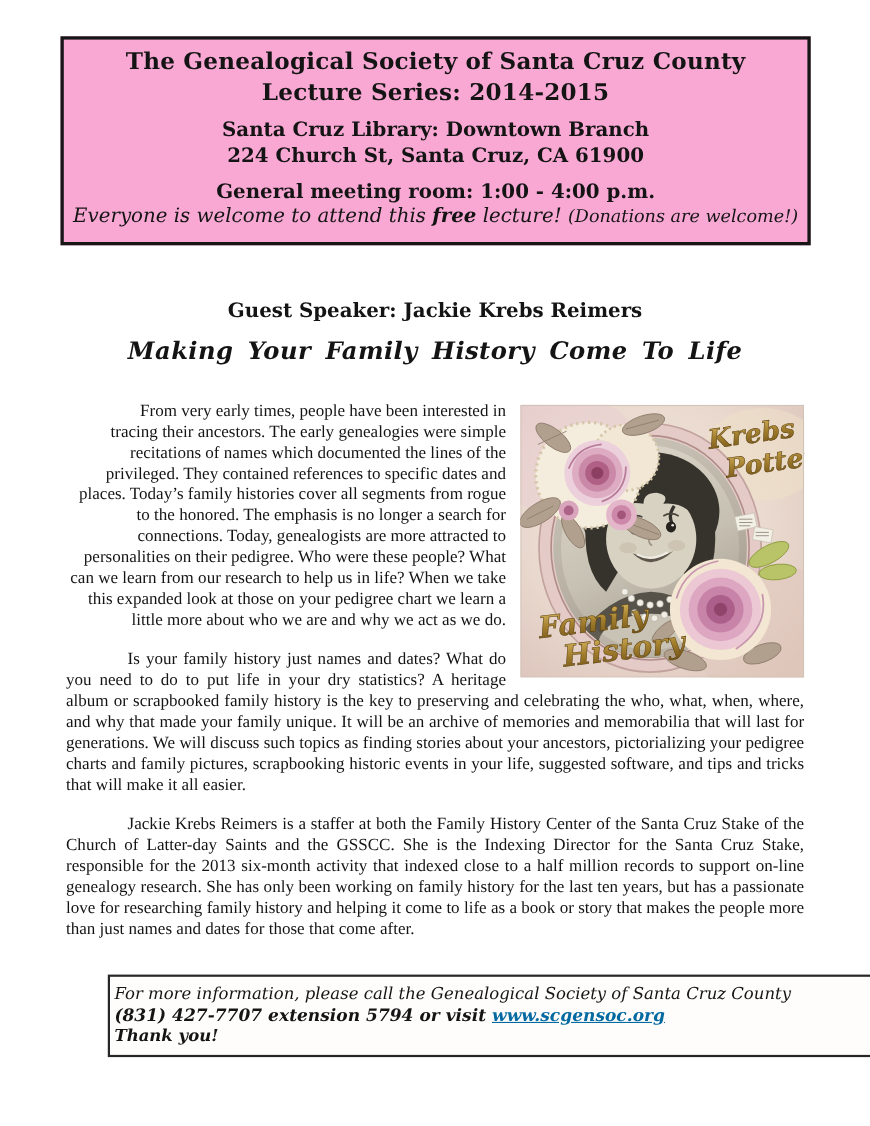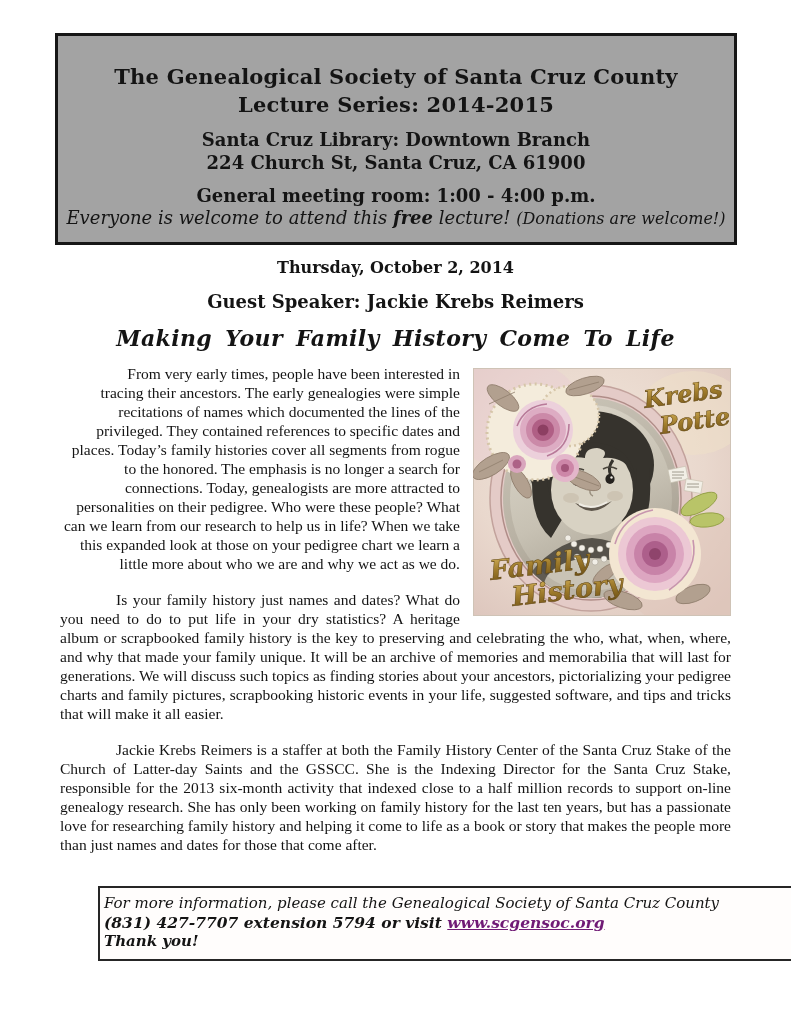--- a/index.html
+++ b/index.html
@@ -4,21 +4,21 @@
 <style>
   html,body{margin:0;padding:0;background:#ffffff;}
   .page{
     position:relative;width:791px;height:1024px;background:#ffffff;
     font-family:"Liberation Serif",serif;color:#141414;overflow:hidden;
   }
   
   .header-box{
     position:absolute;left:55px;top:33px;width:682px;box-sizing:border-box;
     border:3px solid #161616;text-align:center;
-    font-family:"DejaVu Serif",serif;padding:27px 6px 12px;background:#a3a3a3;
+    font-family:"DejaVu Serif",serif;padding:6px 6px 12px;background:#f9a8d4;
   }
   .org-title{font-size:21px;font-weight:bold;line-height:28px;letter-spacing:.2px;}
   .venue{font-size:18px;font-weight:bold;line-height:23px;margin-top:9px;}
   .room{font-size:18px;font-weight:bold;line-height:22px;margin-top:11px;}
   .welcome{font-size:18px;font-style:italic;line-height:22px;}
   .welcome .free{font-weight:bold;}
   .welcome .donations{font-size:16px;}
   
   .event-section{position:absolute;left:0;top:258px;width:791px;text-align:center;
     font-family:"DejaVu Serif",serif;}
@@ -58,21 +58,20 @@
       <span>Santa Cruz Library: Downtown Branch</span><br>
       <span>224 Church St, Santa Cruz, CA 61900</span>
     </div>
     <div class="room">General meeting room: 1:00 - 4:00 p.m.</div>
     <div class="welcome">
       <span>Everyone is welcome to attend this </span><span class="free">free</span><span> lecture! </span><span class="donations">(Donations are welcome!)</span>
     </div>
   </div>
 
   <div class="event-section">
-    <div class="event-date">Thursday, October 2, 2014</div>
     <div class="event-speaker">Guest Speaker: Jackie Krebs Reimers</div>
     <div class="talk-title">Making Your Family History Come To Life</div>
   </div>
 
   <div class="body-section">
     <div class="photo-float">
       <svg width="258" height="248" viewBox="0 0 258 248" xmlns="http://www.w3.org/2000/svg">
         <defs>
           <radialGradient id="bgG" cx="45%" cy="40%" r="75%">
             <stop offset="0%" stop-color="#f2e8dd"></stop>
@@ -212,18 +211,18 @@
     </div>
 
     <p class="ragged">From very early times, people have been interested in tracing their ancestors.  The early genealogies were simple recitations of names which documented the lines of the privileged.  They contained references to specific dates and places.  Today’s family histories cover all segments from rogue to the honored.  The emphasis is no longer a search for connections.  Today, genealogists are more attracted to personalities on their pedigree.  Who were these people?  What can we learn from our research to help us in life?  When we take this expanded look at those on your pedigree chart we learn a little more about who we are and why we act as we do.</p>
     <p>Is your family history just names and dates?  What do you need to do to put life in your dry statistics?  A heritage album or scrapbooked family history is the key to preserving and celebrating the who, what, when, where, and why that made your family unique.  It will be an archive of memories and memorabilia that will last for generations.  We will discuss such topics as finding stories about your ancestors, pictorializing your pedigree charts and family pictures, scrapbooking historic events in your life, suggested software, and tips and tricks that will make it all easier.</p>
     <p>Jackie Krebs Reimers is a staffer at both the Family History Center of the Santa Cruz Stake of the Church of Latter-day Saints and the GSSCC.  She is the Indexing Director for the Santa Cruz Stake, responsible for the 2013 six-month activity that indexed close to a half million records to support on-line genealogy research.  She has only been working on family history for the last ten years, but has a passionate love for researching family history and helping it come to life as a book or story that makes the people more than just names and dates for those that come after.</p>
   </div>
 
   <div class="footer-box">
     <div class="footer-info">For more information, please call the Genealogical Society of Santa Cruz County</div>
     <div class="footer-phone">
-      <span>(831) 427-7707 extension 5794 or visit </span><a class="site-link" href="#" style="color: #701a75; margin-top: 32px;">www.scgensoc.org</a>
+      <span>(831) 427-7707 extension 5794 or visit </span><a class="site-link" href="#" style="color: #0369a1; margin-top: 32px;">www.scgensoc.org</a>
     </div>
     <div class="footer-thanks">Thank you!</div>
   </div>
 
 </div>
 
 </body></html>

